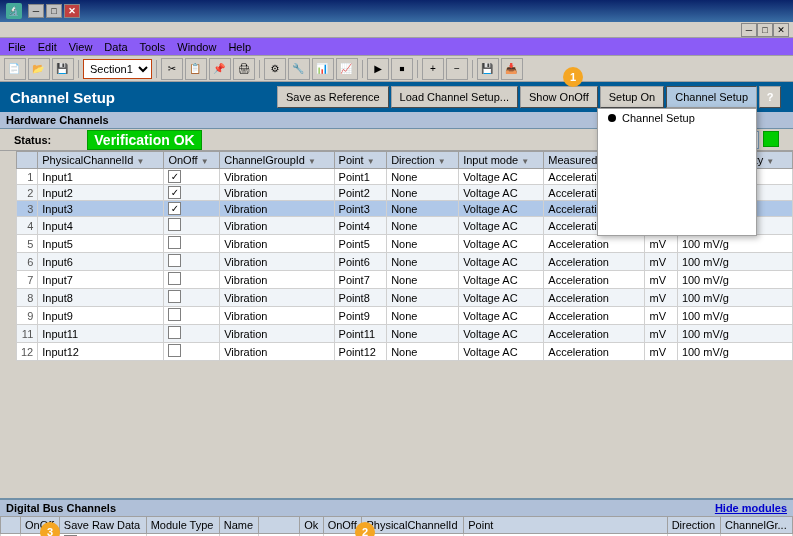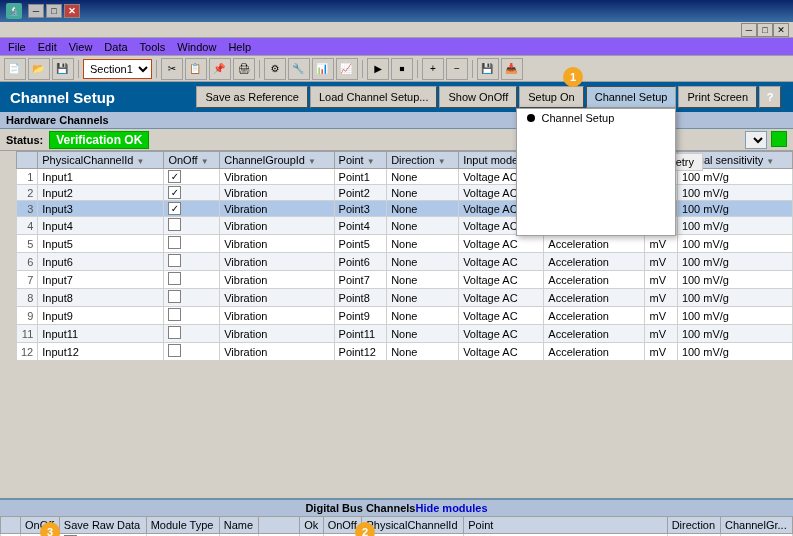--- a/index.html
+++ b/index.html
@@ -23,23 +23,23 @@
     .toolbar-sep { width: 1px; height: 18px; background: #a0a0a0; margin: 0 2px; }
     .toolbar-select { height: 20px; font-size: 11px; border: 1px solid #c2410c; background: white; padding: 0 2px; }
     .header-btn { background: #d4d0c8; border: 1px outset #a0a0a0; padding: 2px 8px; font-size: 11px; cursor: pointer; height: 22px; display: flex; align-items: center; }
     .header-btn.active { background: #b0c8e0; border: 1px inset #a0a0a0; }
     .help-btn { width: 22px; height: 22px; background: #d4d0c8; border: 1px outset #a0a0a0; display: flex; align-items: center; justify-content: center; cursor: pointer; font-weight: bold; }
 
     
     .section-label { background: #b0c0d8; font-weight: bold; font-size: 11px; padding: 2px 6px; border-bottom: 1px solid #7090a8; }
 
     
-    .status-bar { display: flex; align-items: center; padding: 2px 6px; gap: 6px; background: #d4d0c8; height: 22px; border-bottom: 1px solid #a0a0a0; }
+    .status-bar { display: flex; align-items: center; padding: 2px 14px; background: #d4d0c8; height: 22px; border-bottom: 1px solid #a0a0a0; }
     .status-label { font-weight: bold; }
-    .status-indicator { background: #00cc00; color: white; padding: 1px 6px; font-size: 12px; font-weight: bold; border: 1px solid #009900; }
+    .status-indicator { background: #00cc00; color: white; padding: 1px 6px; font-size: 14px; font-weight: bold; border: 1px solid #009900; margin-left: 36px; }
     table { width: 100%; border-collapse: collapse; font-size: 11px; }
     th { background: #c8d4e4; border: 1px solid #a0a0a0; padding: 2px 4px; text-align: left; font-weight: normal; white-space: nowrap; position: sticky; top: 0; }
     td { border: 1px solid #d0d0d0; padding: 1px 4px; white-space: nowrap; background: white; }
     tr:nth-child(even) td { background: #f0f4f8; }
     tr.selected td { background: #b0c8e8 !important; }
     .sort-arrow { font-size: 8px; color: #666; }
 
     
     .cb { width: 13px; height: 13px; border: 1px solid #808080; background: white; display: inline-flex; align-items: center; justify-content: center; }
     .cb.checked::after { content: '✓'; font-size: 10px; color: #000; }
@@ -54,21 +54,21 @@
     .dropdown-menu-item.active { color: #000; }
     .dot-indicator { width: 8px; height: 8px; border-radius: 50%; background: #000; }
 
     
     ::-webkit-scrollbar { width: 12px; height: 12px; }
     ::-webkit-scrollbar-track { background: #e0e0e0; }
     ::-webkit-scrollbar-thumb { background: #b0b0b0; border: 1px solid #909090; }
 
     .row-num { color: #555; width: 20px; text-align: right; }
 
-    .hide-modules-link { color: #0000cc; cursor: pointer; font-size: 11px; }
+    .hide-modules-link { color: #0000cc; text-decoration: underline; cursor: pointer; font-size: 11px; }
 
     table.digital-table td { background: white; }
     table.digital-table tr:nth-child(even) td { background: #f0f4f8; }
   </style>
 </head>
 <body>
 
 <div class="title-bar">
   <div class="title-bar-icon">🔬</div>
   <div class="title-bar-controls">
@@ -161,21 +161,20 @@
           <div class="dropdown-menu-item">
             <span style="width:8px;"></span>
             <span>FlexRay Settings</span>
           </div>
           <div class="dropdown-menu-item">
             <span style="width:8px;"></span>
             <span>Virtual Channels</span>
           </div>
         </div>
       </div>
-      <button class="header-btn">Print Screen</button>
       <div class="help-btn">?</div>
 
       <div style="position:relative;">
         <div style="width:20px; height:20px; border-radius:50%; background:#f5a623; color:white; display:flex; align-items:center; justify-content:center; font-size:11px; font-weight:bold; position:absolute; top:-30px; left:-220px; z-index:2000;">1</div>
       </div>
     </div>
   </div>
 
   <div style="flex:1; display:flex; flex-direction:column; min-height:0;">
     <div class="section-label">Hardware Channels</div>
@@ -339,21 +338,21 @@
     <td>100 mV/g</td>
   </tr>
           </tbody>
       </table>
 
       <div style="position:absolute; top:0; right:90px; background:#f0f0f0; border:1px solid #ccc; padding:2px 8px; font-size:11px; z-index:10; top:2px;">Geometry</div>
     </div>
   </div>
 
   <div style="border-top:2px solid #7090a8; position:relative;">
-    <div style="background:#b0c0d8; display:flex; justify-content:center; align-items:center; padding:2px 6px; font-weight:bold;">
+    <div style="background:#b0c0d8; display:flex; justify-content:space-between; align-items:center; padding:2px 6px; font-weight:bold;">
       <span>Digital Bus Channels</span>
       <span class="hide-modules-link">Hide modules</span>
     </div>
 
     <div style="overflow:auto; max-height:80px; position:relative;">
       <table class="digital-table">
         <thead>
           <tr>
             <th style="width:20px;"></th>
             <th>OnOff</th>

